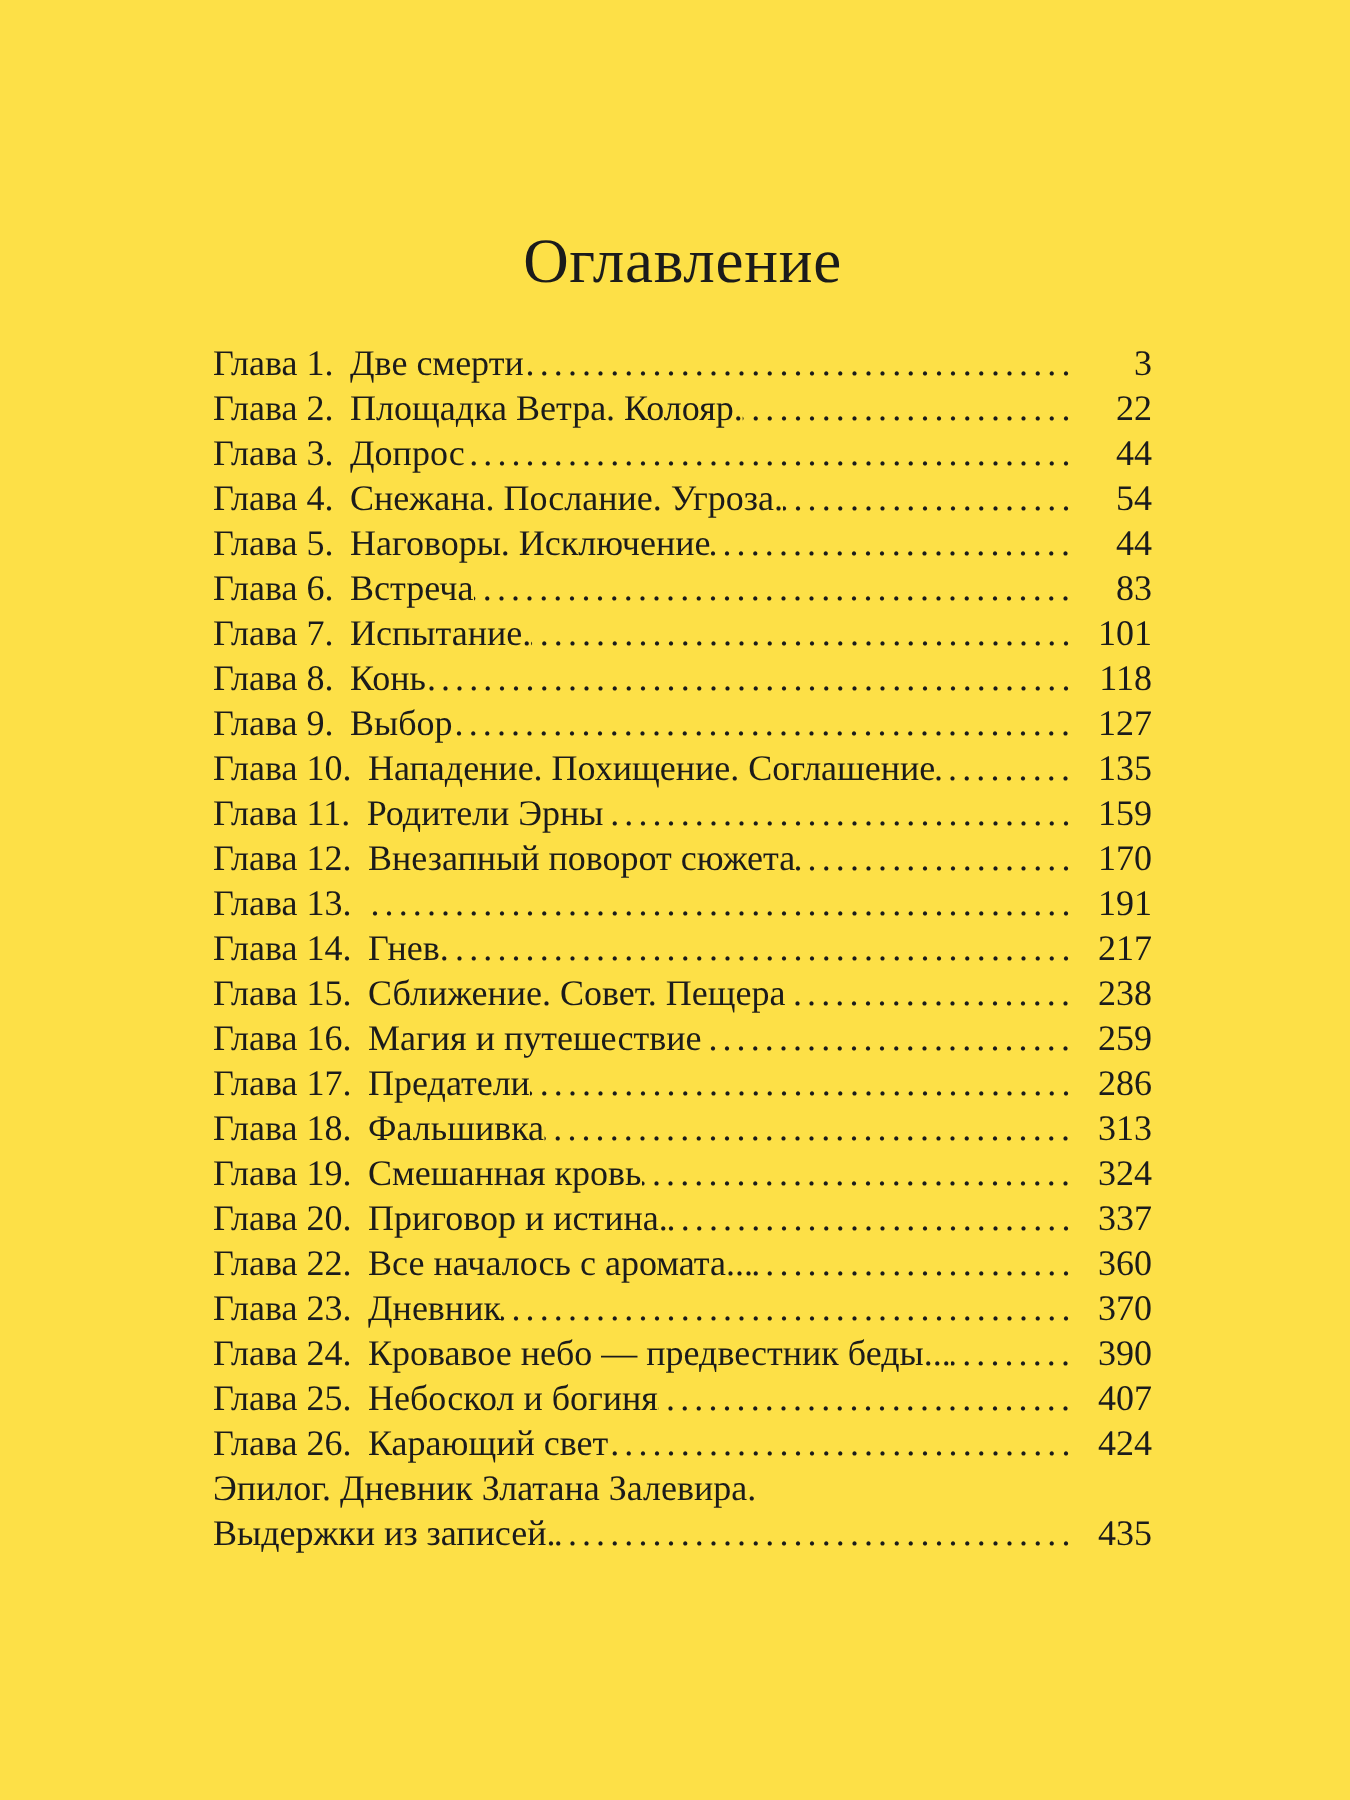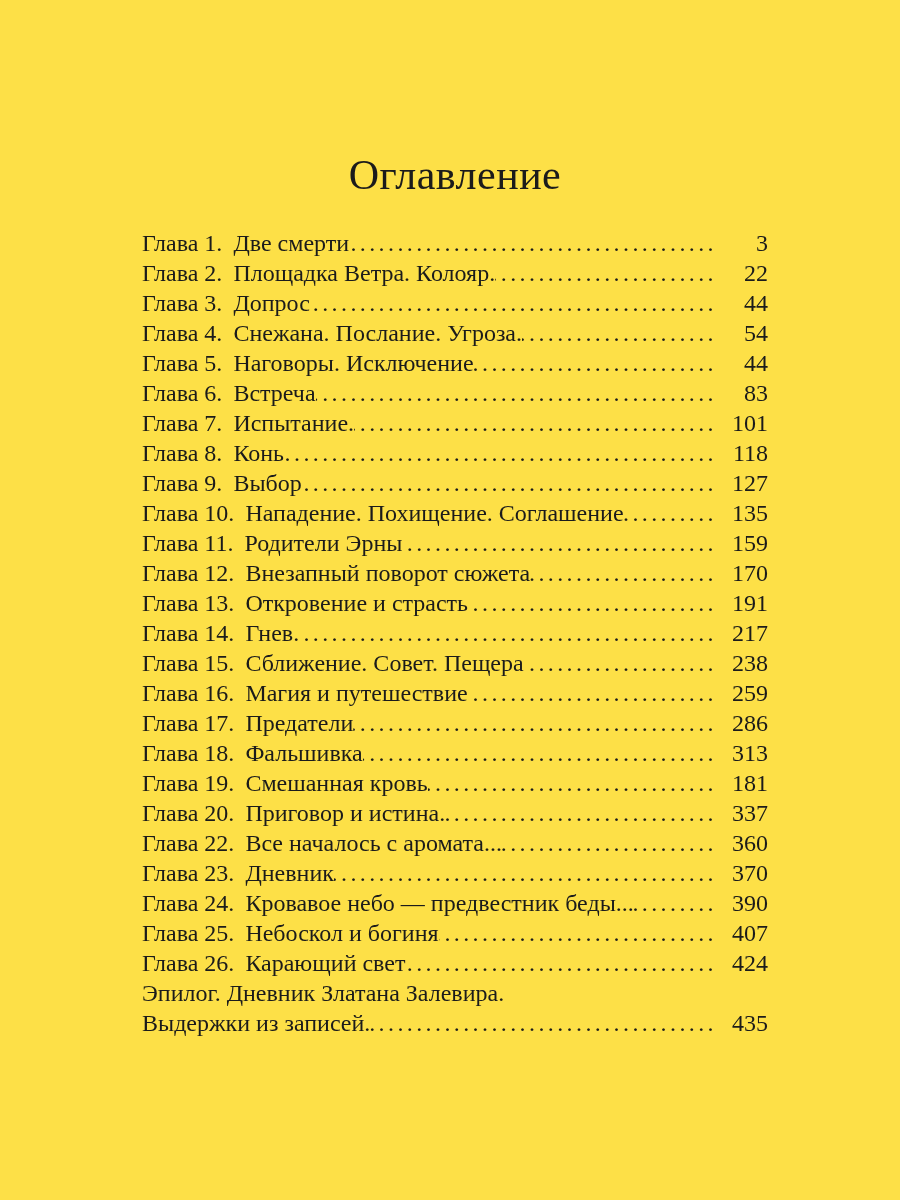--- a/index.html
+++ b/index.html
@@ -148,21 +148,20 @@
         <span class="pagenum">159</span>
       </div>
     <div class="toc-row">
         <span class="chap">Глава 12.</span>
         <span class="entry-title">Внезапный поворот сюжета</span>
         <span class="leader"></span>
         <span class="pagenum">170</span>
       </div>
     <div class="toc-row">
         <span class="chap">Глава 13.</span>
-        <span class="entry-title">Откровение и страсть</span>
         <span class="leader"></span>
         <span class="pagenum">191</span>
       </div>
     <div class="toc-row">
         <span class="chap">Глава 14.</span>
         <span class="entry-title">Гнев.</span>
         <span class="leader"></span>
         <span class="pagenum">217</span>
       </div>
     <div class="toc-row">
@@ -186,21 +185,21 @@
     <div class="toc-row">
         <span class="chap">Глава 18.</span>
         <span class="entry-title">Фальшивка</span>
         <span class="leader"></span>
         <span class="pagenum">313</span>
       </div>
     <div class="toc-row">
         <span class="chap">Глава 19.</span>
         <span class="entry-title">Смешанная кровь</span>
         <span class="leader"></span>
-        <span class="pagenum">181</span>
+        <span class="pagenum">324</span>
       </div>
     <div class="toc-row">
         <span class="chap">Глава 20.</span>
         <span class="entry-title">Приговор и истина.</span>
         <span class="leader"></span>
         <span class="pagenum">337</span>
       </div>
     <div class="toc-row">
         <span class="chap">Глава 22.</span>
         <span class="entry-title">Все началось с аромата...</span>

